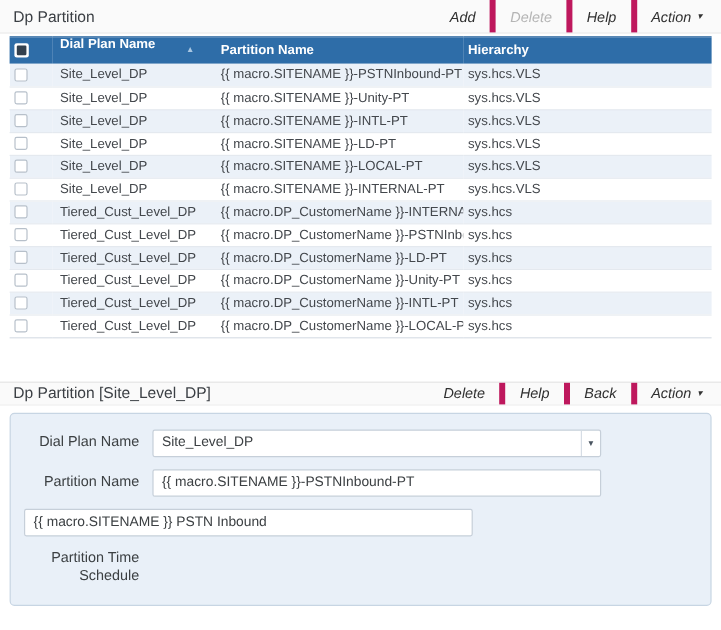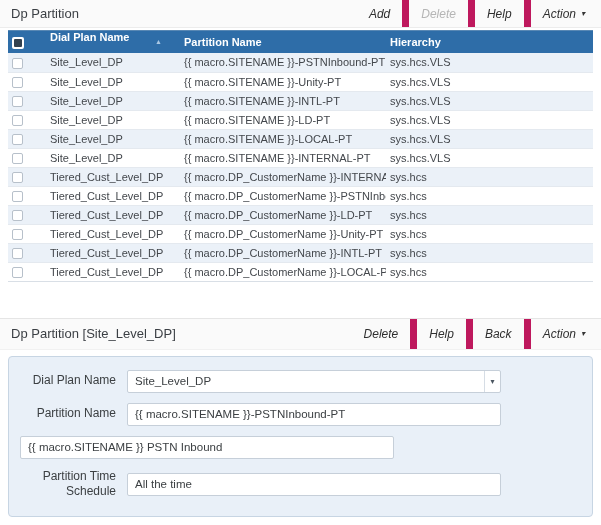--- a/index.html
+++ b/index.html
@@ -12,29 +12,29 @@
     overflow: hidden;
   }
 
   
   .toolbar {
     display: flex; align-items: stretch; justify-content: space-between;
     height: 28px; background: #fafafa;
     border-bottom: 1px solid #ececec;
     padding-left: 11px;
   }
-  .toolbar.detail { margin-top: 36px; height: 32px; border-top: 1px solid #e5e5e5; border-bottom: 1px solid #f1f1f1; }
+  .toolbar.detail { margin-top: 36px; height: 20px; border-top: 1px solid #e5e5e5; border-bottom: 1px solid #f1f1f1; }
   .tb-title { font-size: 13px; color: #3b3f44; align-self: center; }
   .tb-actions { display: flex; align-items: stretch; margin-right: 4px; font-style: italic; }
   .tb-btn {
     display: flex; align-items: center;
     padding: 0 12px; font-size: 12px; color: #2f2f2f;
     cursor: pointer; white-space: nowrap;
   }
-  .tb-btn + .tb-btn { border-left: 7px solid #be185d; }
+  .tb-btn + .tb-btn { border-left: 5px solid #be185d; }
   .tb-btn.disabled { color: #b5b5b5; cursor: default; }
   .caret { font-size: 8px; margin-left: 5px; color: #333; line-height: 1; }
 
   
   .table-wrap { margin: 2px 8px 0 8px; }
   table { border-collapse: collapse; width: 585px; table-layout: fixed; }
   thead th {
     background: #2e6da8; color: #ffffff;
     height: 22px; font-size: 11px; font-weight: bold; text-align: left;
     border-top: 1px solid #5988b4;
@@ -260,18 +260,15 @@
   </div>
 
   <div class="field-row">
     <div class="field-control">
       <input class="txt" type="text" value="{{ macro.SITENAME }} PSTN Inbound" style="">
     </div>
   </div>
 
   <div class="field-row">
     <div class="field-label">Partition Time Schedule</div>
-    <div class="field-control">
-      <input class="txt" type="text" value="All the time" style="">
-    </div>
   </div>
 
 </div>
 
 </body></html>

